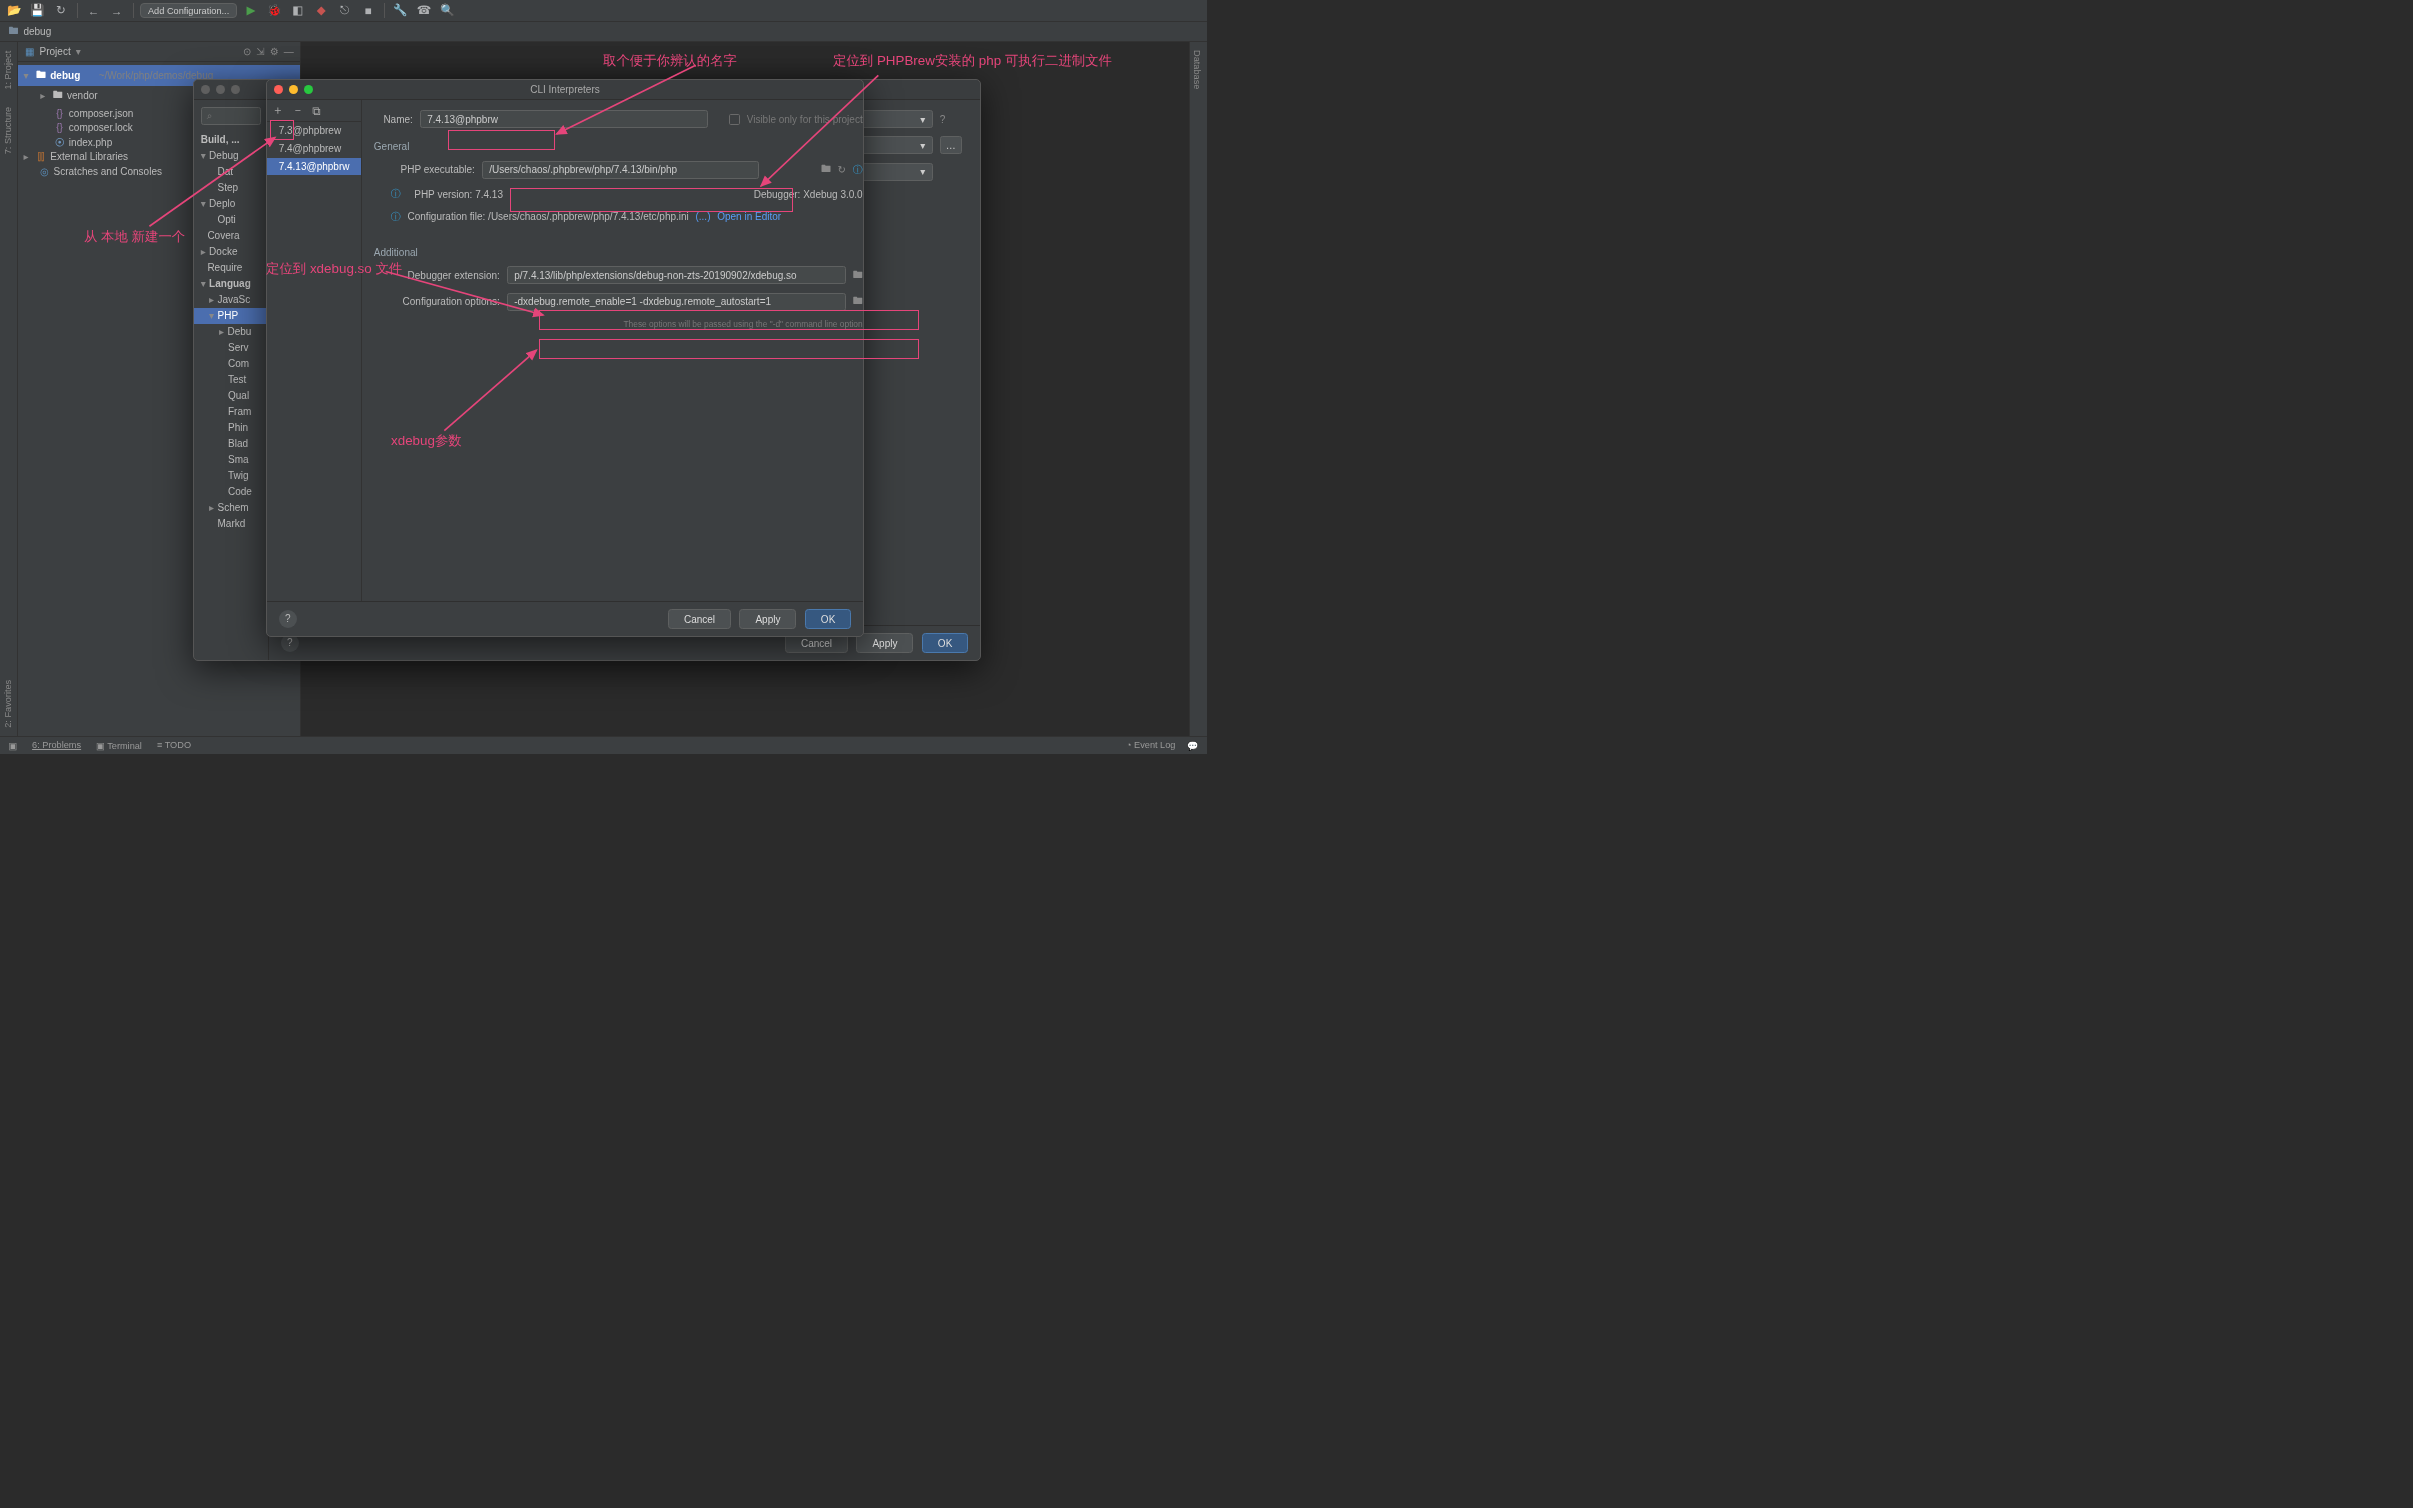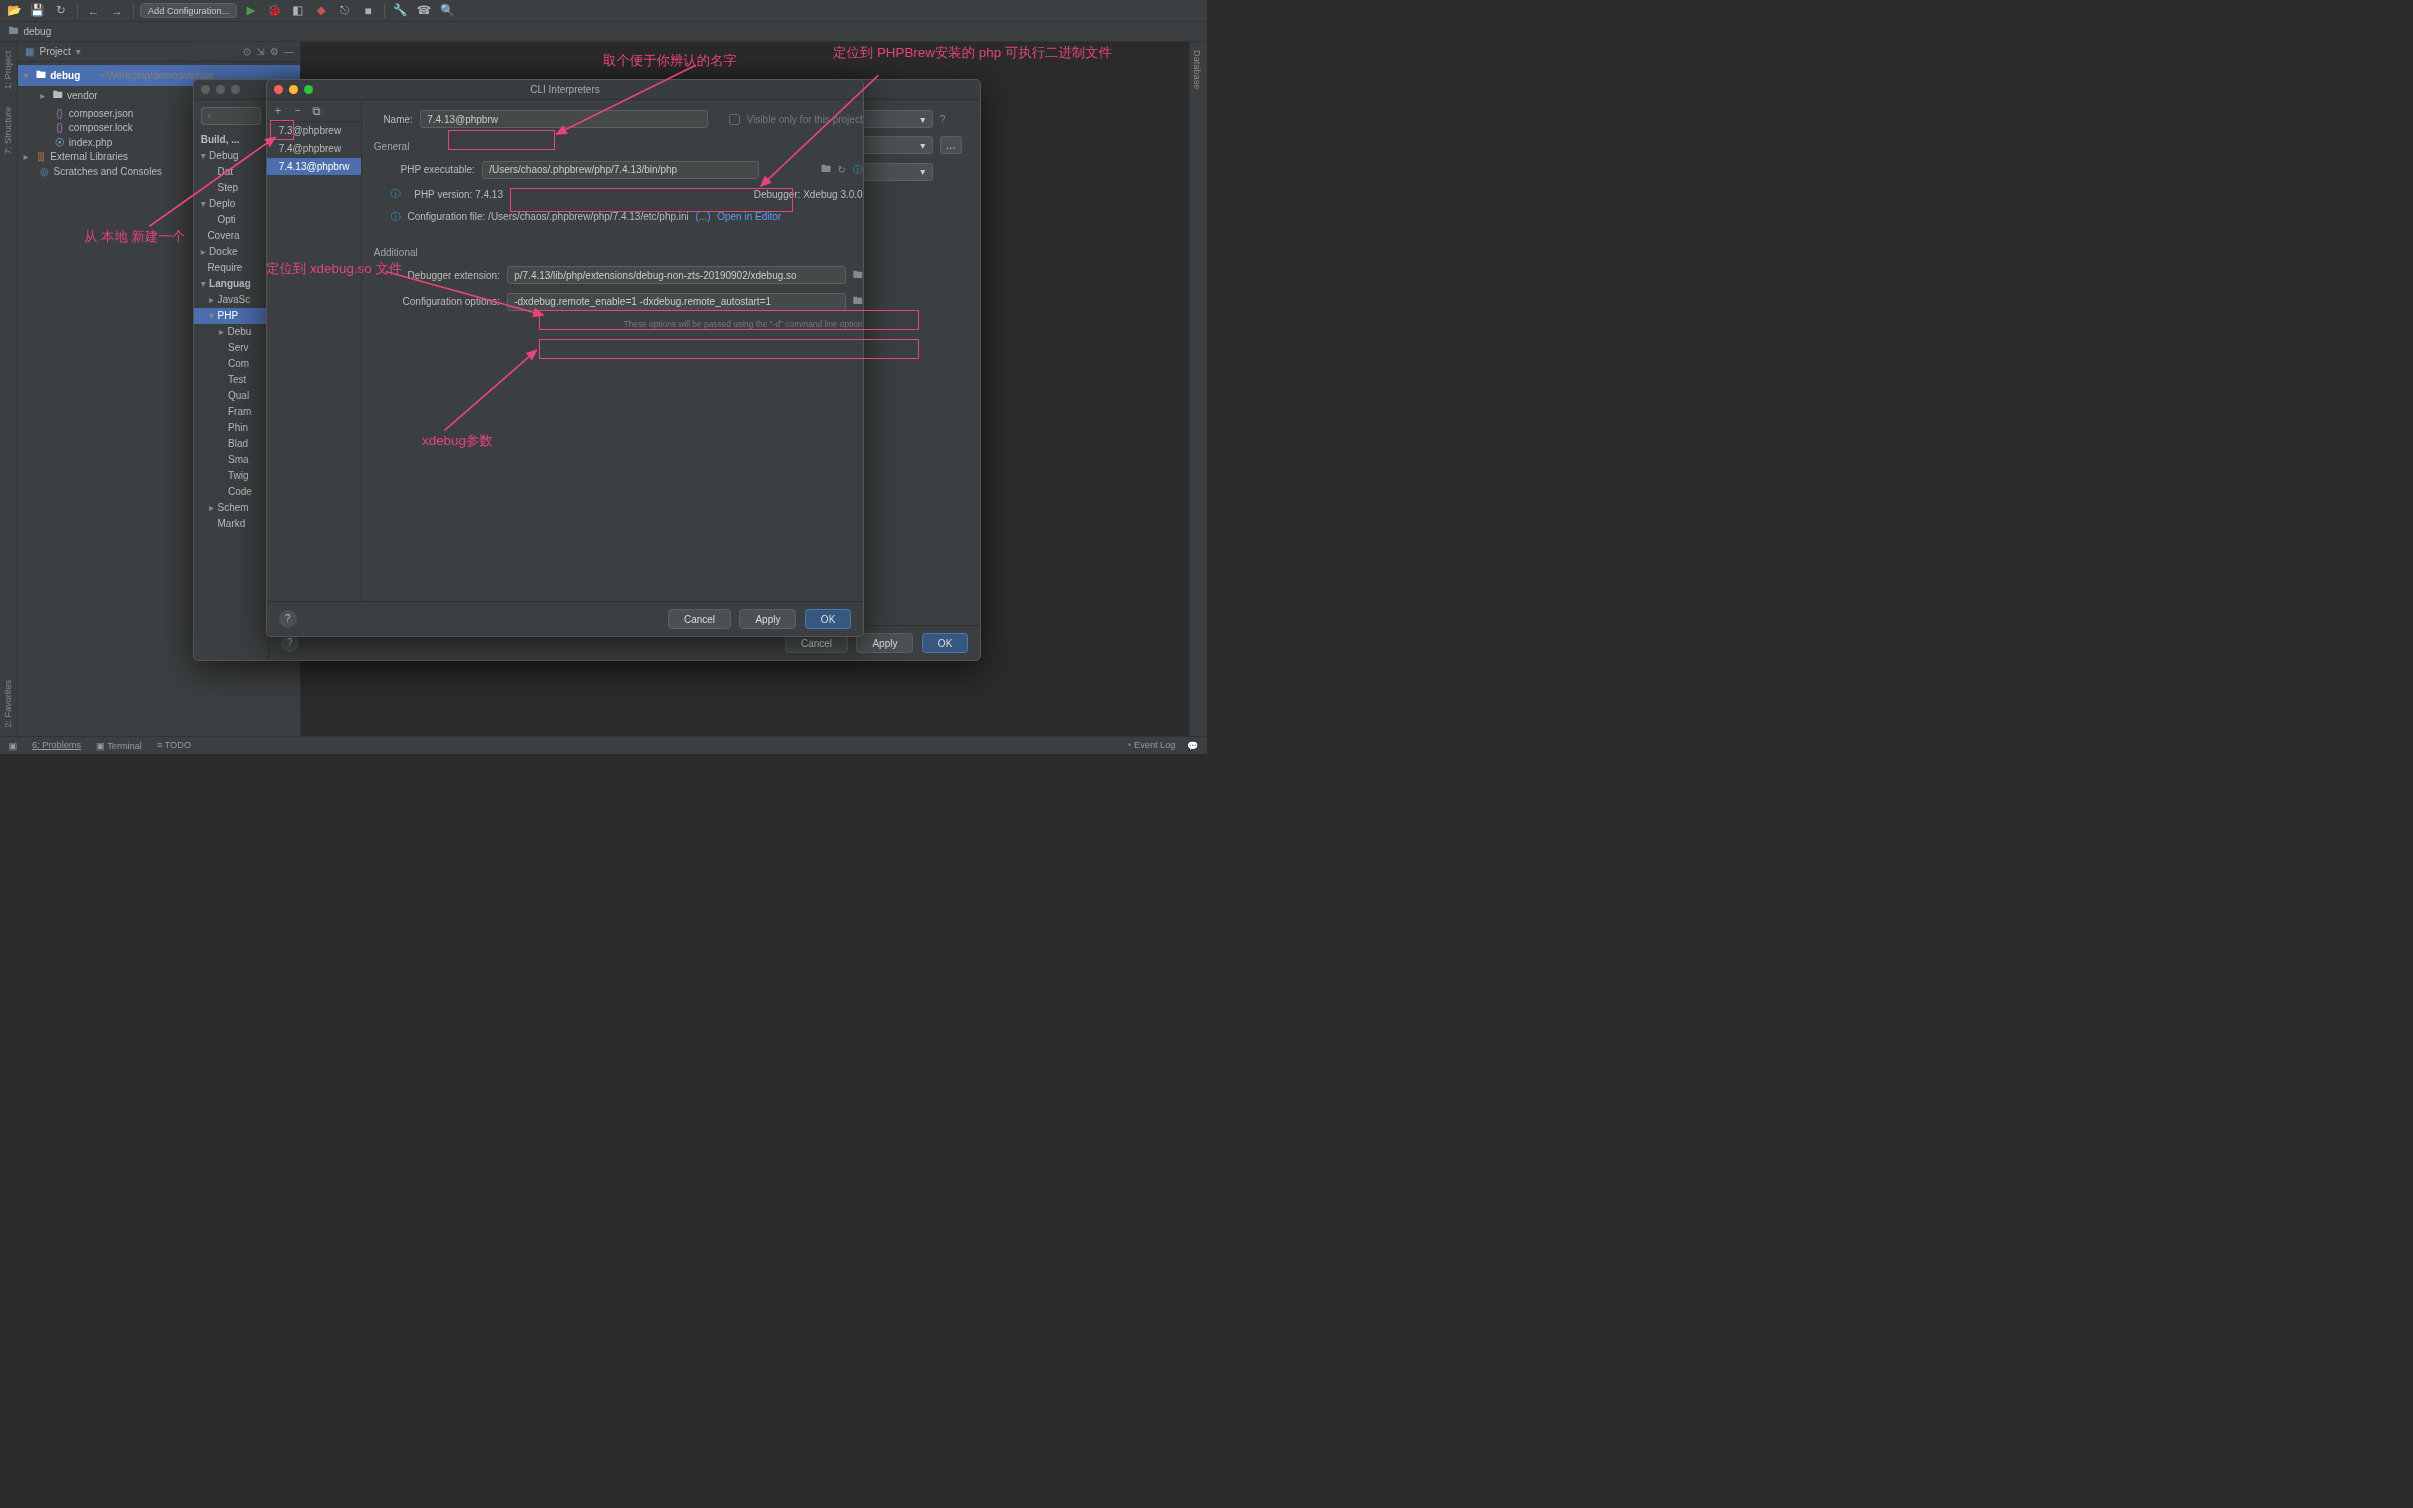--- a/index.html
+++ b/index.html
@@ -532,23 +532,23 @@
 </div>
 
 <div class="hl" style="left:270px;top:120px;width:23.5px;height:20px"></div>
 <div class="hl" style="left:448px;top:130px;width:107px;height:20px"></div>
 <div class="hl" style="left:510px;top:188px;width:283px;height:23.5px"></div>
 <div class="hl" style="left:539px;top:310px;width:380px;height:20px"></div>
 <div class="hl" style="left:539px;top:339px;width:380px;height:20px"></div>
 
 <div class="anno" style="left:84px;top:228px">从 本地 新建一个</div>
 <div class="anno" style="left:266px;top:260px">定位到 xdebug.so 文件</div>
-<div class="anno" style="left:422px;top:432px">xdebug参数</div>
+<div class="anno" style="left:391px;top:432px">xdebug参数</div>
 <div class="anno" style="left:603px;top:52px">取个便于你辨认的名字</div>
-<div class="anno" style="left:833px;top:44px">定位到 PHPBrew安装的 php 可执行二进制文件</div>
+<div class="anno" style="left:833px;top:52px">定位到 PHPBrew安装的 php 可执行二进制文件</div>
 
 <svg class="arrows" viewBox="0 0 1440 900" width="1207" height="754">
   <defs>
     <marker id="ah" markerWidth="8" markerHeight="8" refX="6" refY="3" orient="auto">
       <path d="M0,0 L7,3 L0,6 Z" fill="#e5457a"></path>
     </marker>
   </defs>
   <line x1="178" y1="270" x2="328" y2="164" stroke="#e5457a" stroke-width="2" marker-end="url(#ah)"></line>
   <line x1="830" y1="78" x2="664" y2="160" stroke="#e5457a" stroke-width="2" marker-end="url(#ah)"></line>
   <line x1="1048" y1="90" x2="908" y2="222" stroke="#e5457a" stroke-width="2" marker-end="url(#ah)"></line>

